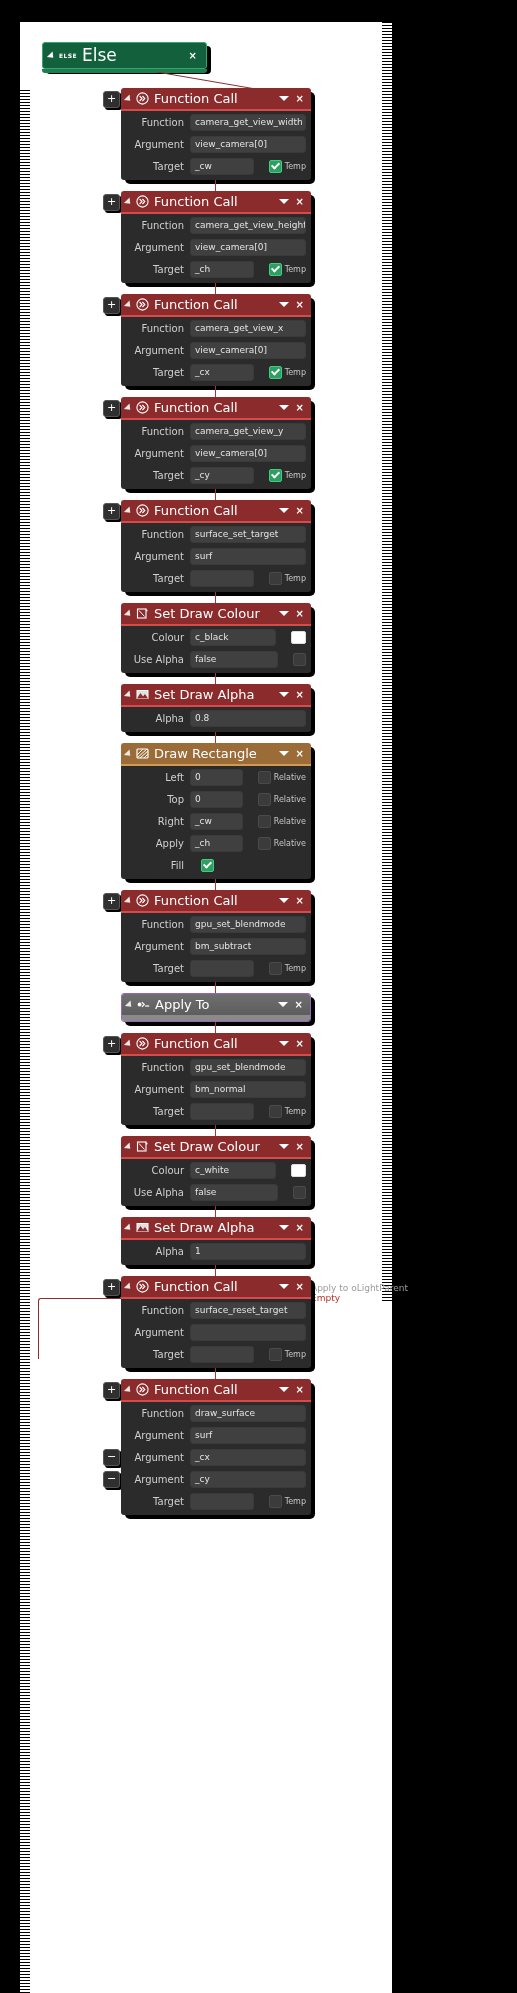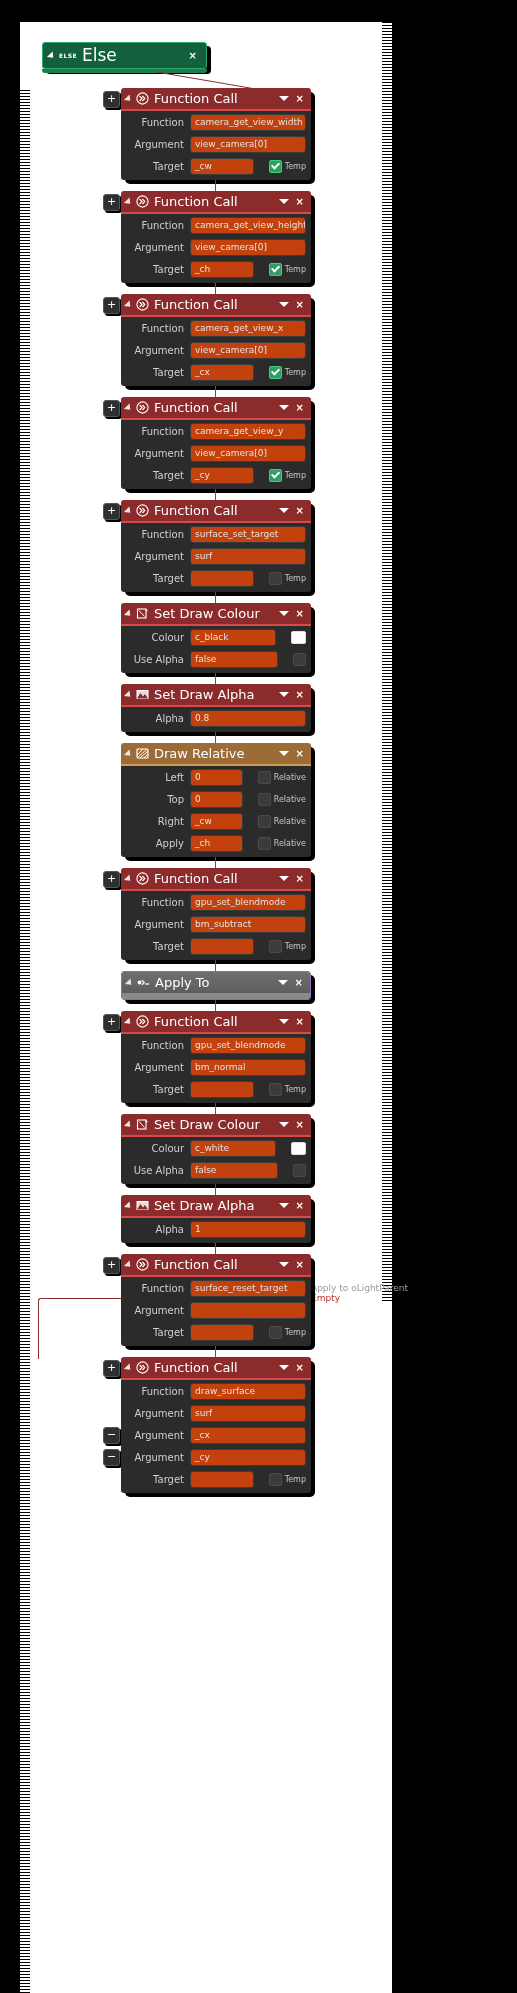--- a/index.html
+++ b/index.html
@@ -42,21 +42,21 @@
     border-bottom:4px solid transparent;margin-left:5px;transform:rotate(45deg);}
   .bhead .bico{width:13px;height:13px;margin-left:5px;display:flex;align-items:center;justify-content:center;}
   .bhead .btitle{font-size:13px;color:#fff;margin-left:5px;line-height:1;white-space:nowrap;}
   .bhead .bcaret{margin-left:auto;width:0;height:0;border-left:5px solid #fff;border-right:5px solid #fff;
     border-top:5px solid #fff;border-left-color:transparent;border-right-color:transparent;}
   .bhead .bclose{margin-left:7px;margin-right:7px;color:#fff;font-size:10px;font-weight:bold;line-height:1;}
   .brule{height:2px;}
   .bbody{background:#2b2b2b;padding:0 0 3px 0;}
   .row{display:flex;align-items:center;height:22px;padding:0 5px;}
   .rlabel{width:58px;text-align:right;font-size:10px;color:#cfcfcf;padding-right:6px;white-space:nowrap;}
-  .rfield{flex:1;height:17px;background:#c2410c;border:1px solid #3a3a3a;border-radius:3px;
+  .rfield{flex:1;height:17px;background:#404040;border:1px solid #3a3a3a;border-radius:3px;
     display:flex;align-items:center;padding-left:4px;font-size:9px;color:#e3e3e3;box-sizing:border-box;
     white-space:nowrap;overflow:hidden;}
   .rpost{display:flex;align-items:center;margin-left:4px;padding-left:11px;}
   .cbox{width:11px;height:11px;border:1px solid #4a4a4a;background:#3b3b3b;border-radius:2px;
     display:inline-block;position:relative;}
   .cbox.on{background:#2e9e62;border-color:#3fcd80;}
   .cbox.on:after{content:"";position:absolute;left:3px;top:0px;width:3px;height:6px;
     border:solid #fff;border-width:0 2px 2px 0;transform:rotate(45deg);}
   .cbox.white{background:#ffffff;border-color:#dddddd;}
   .cbox.swatch{width:13px;height:11px;}
@@ -365,21 +365,21 @@
         <div class="bshadow"></div>
         <div class="bcore">
           <div class="bhead" style="background:#9b6b38;">
             <div class="tri"></div>
             <div class="bico">
               <svg width="13" height="13" viewBox="0 0 13 13">
                 <rect x="1" y="2" width="11" height="9" rx="1" fill="none" stroke="#fff" stroke-width="1.2"></rect>
                 <path d="M1 8 L7 2 M1 11 L11 2 M4 11 L12 4 M8 11 L12 7" stroke="#fff" stroke-width="1"></path>
               </svg>
             </div>
-            <div class="btitle">Draw Relative</div>
+            <div class="btitle">Draw Rectangle</div>
             <div class="bcaret"></div>
             <div class="bclose">×</div>
           </div>
           <div class="brule" style="background:#d09a52;"></div>
           <div class="bbody">
             <div class="row">
               <div class="rlabel">Left</div>
               <div class="rfield">0</div>
               <div class="rpost">
                 <span class="cbox"></span>
@@ -401,20 +401,26 @@
                 <span class="cbox"></span>
                 <span class="cblabel">Relative</span>
               </div>
             </div>
             <div class="row">
               <div class="rlabel">Apply</div>
               <div class="rfield">_ch</div>
               <div class="rpost">
                 <span class="cbox"></span>
                 <span class="cblabel">Relative</span>
+              </div>
+            </div>
+            <div class="row">
+              <div class="rlabel">Fill</div>
+              <div class="rpost" style="flex:1;justify-content:flex-start;margin-left:0;">
+                <span class="cbox on"></span>
               </div>
             </div>
           </div>
         </div>
       </div>
       <div class="block" style="margin-top:11px;position:relative;">
         <div class="vconn" style="top:-11px;height:11px;"></div>
         <div class="sidebtn" style="top:3px;">+</div>
         <div class="bshadow"></div>
         <div class="bcore">

